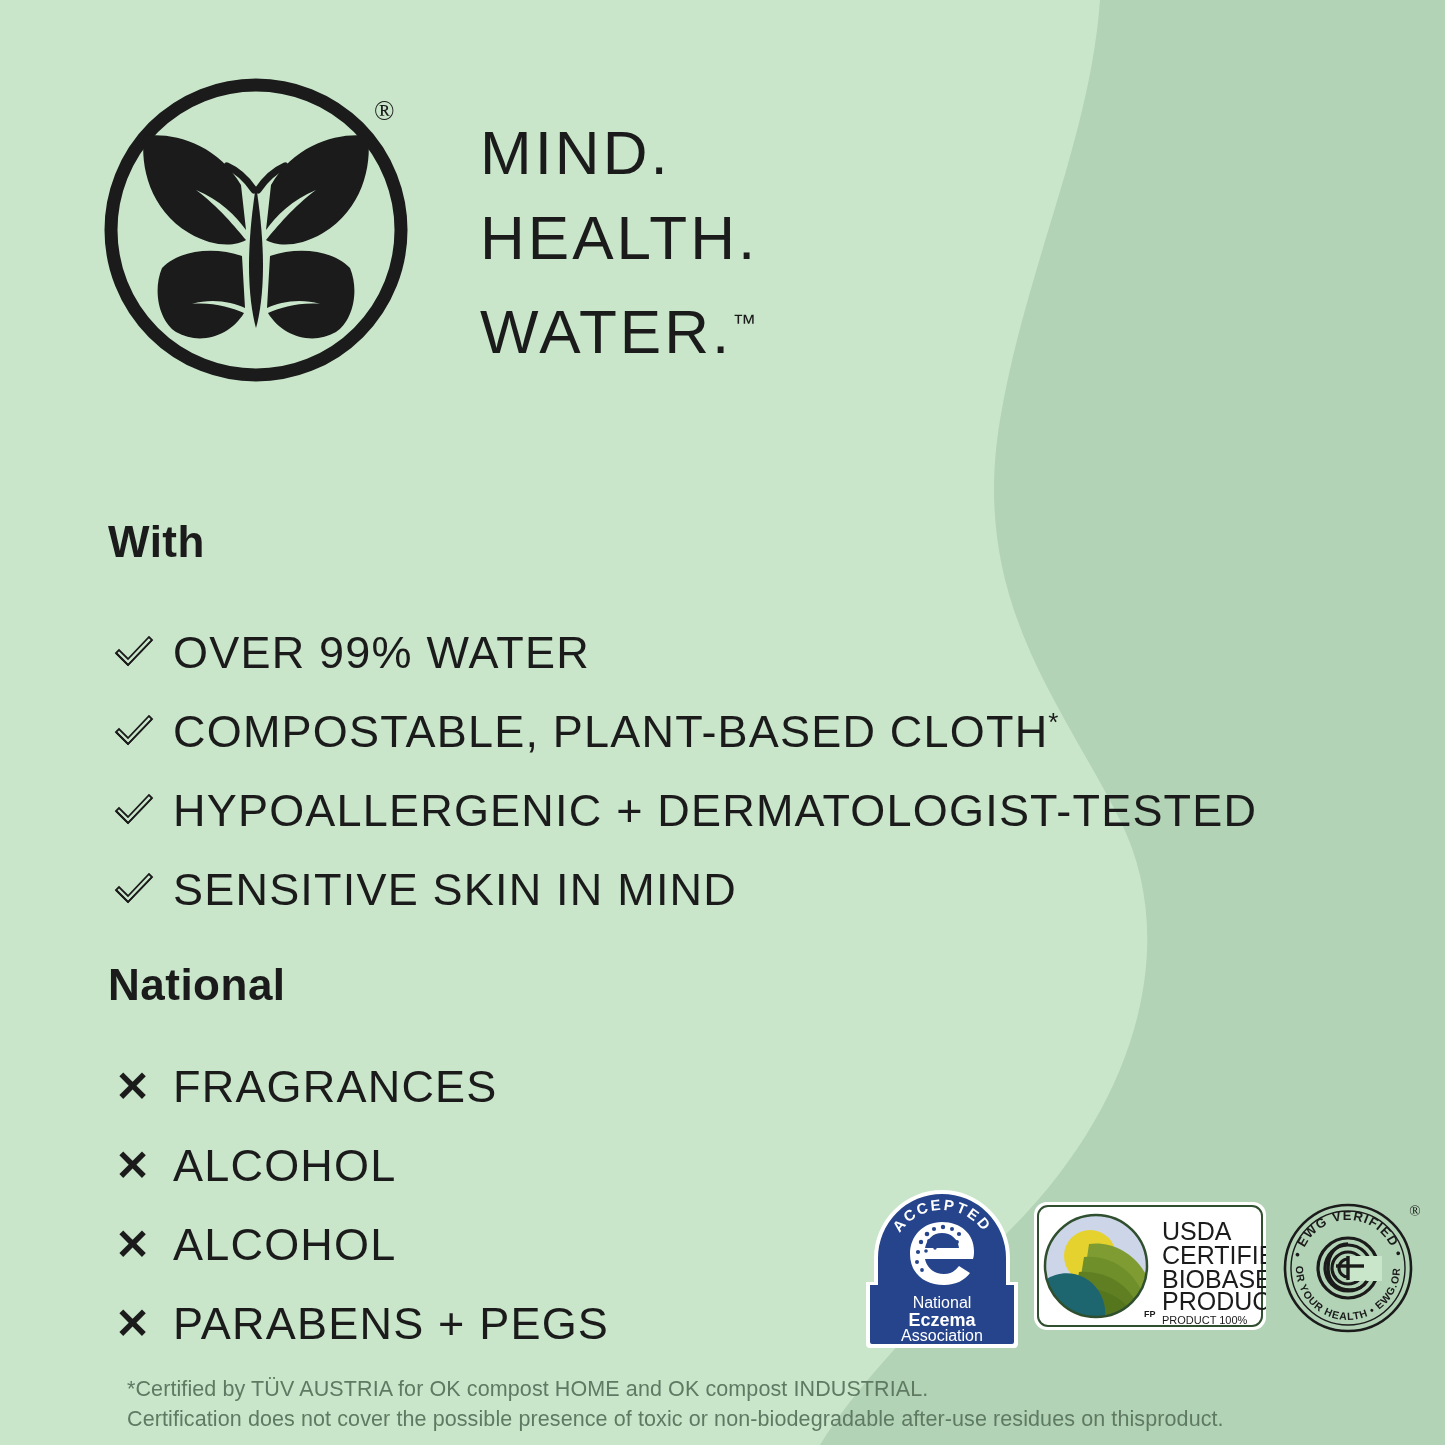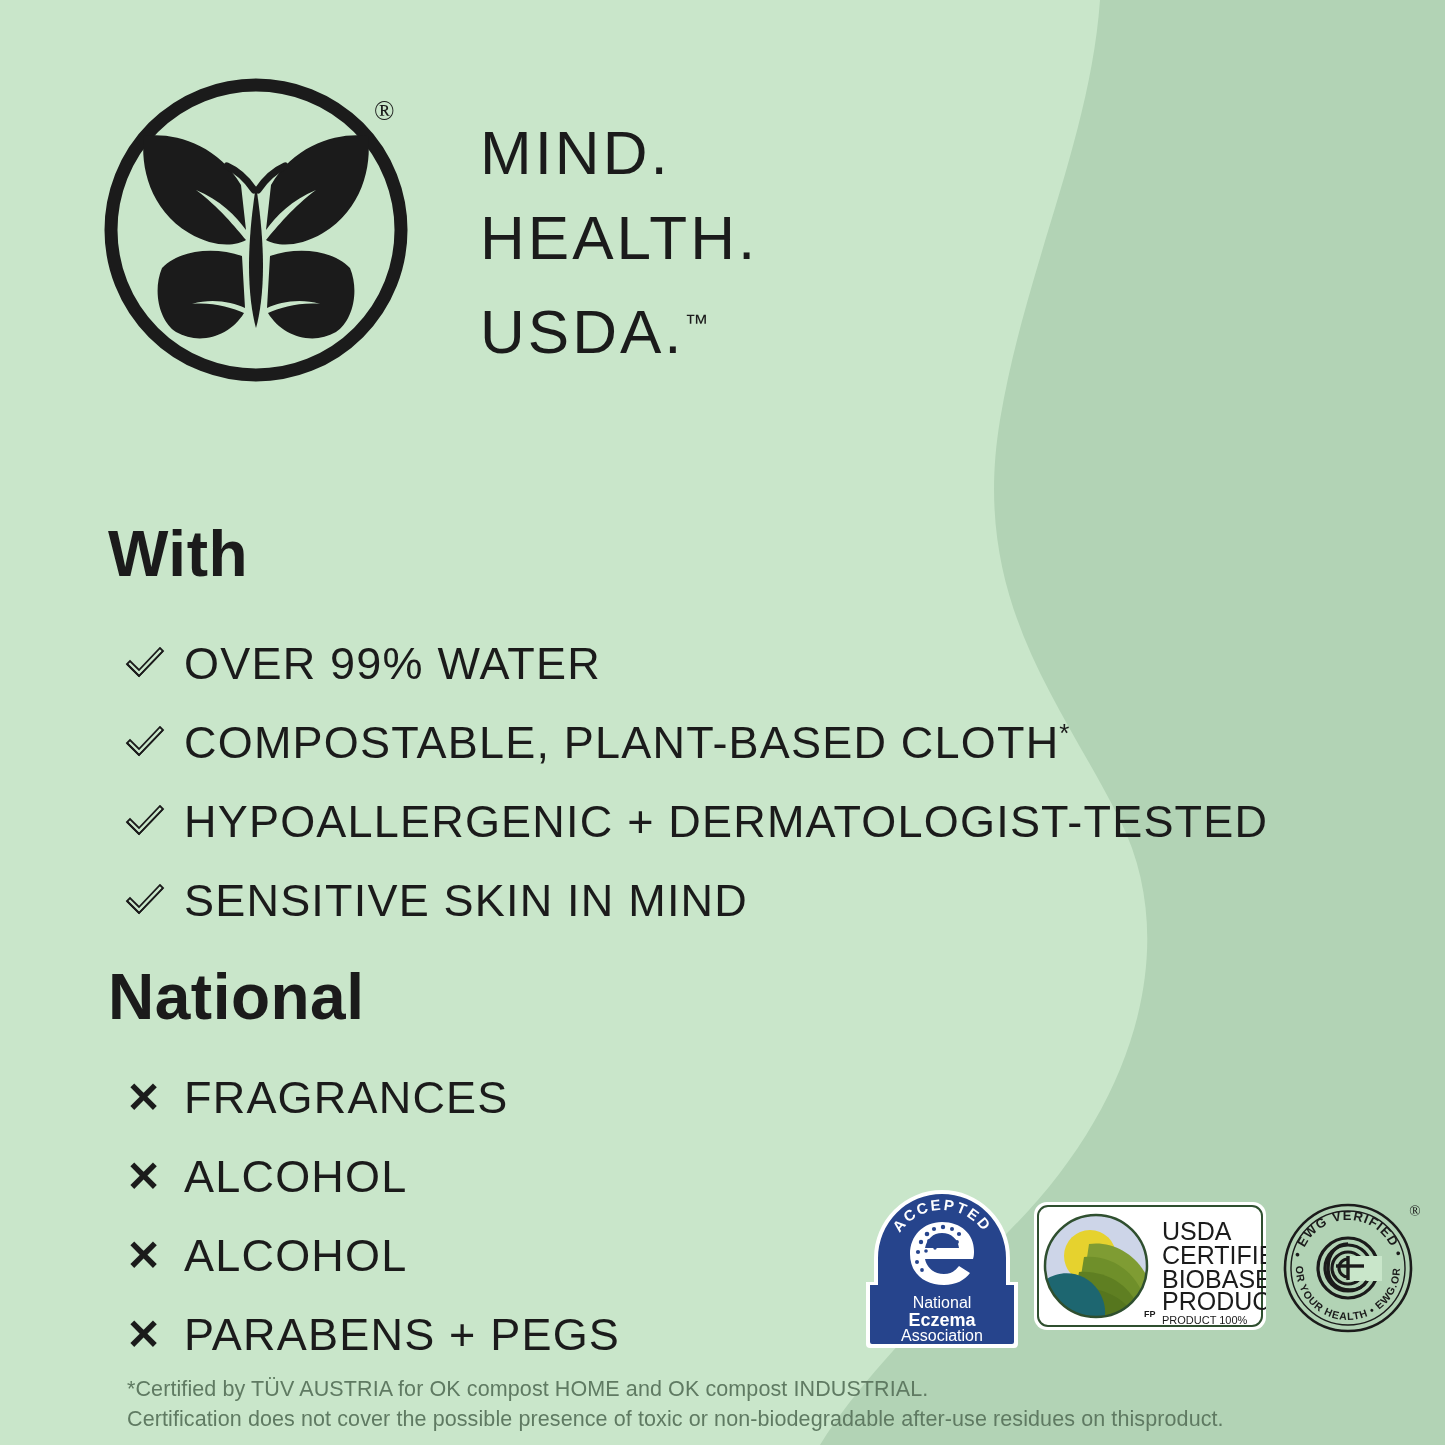--- a/index.html
+++ b/index.html
@@ -68,33 +68,33 @@
     vertical-align: super;
     letter-spacing: 0;
   }
 
   
   .section-heading {
     position: absolute;
     left: 108px;
     font-family: "Liberation Sans Narrow", "Liberation Sans", sans-serif;
     font-weight: bold;
-    font-size: 64px;
+    font-size: 44px;
     color: #1b1b1b;
     letter-spacing: 0.5px;
   }
   #heading-with { top: 517px; }
   #heading-without { top: 960px; }
 
   
   .claim-list {
     position: absolute;
     left: 112px;
     list-style: none;
-    margin: 12px;
+    margin: 1px;
     padding: 0;
     width: 1210px;
   }
   #list-with { top: 612px; }
   #list-without { top: 1046px; }
 
   .claim-item {
     display: flex;
     align-items: center;
     height: 79px;
@@ -190,21 +190,21 @@
       <path d="M158,120 C150,108 140,100 131,96" stroke="#1b1b1b" stroke-width="7" fill="none" stroke-linecap="round"></path>
       <path d="M162,120 C170,108 180,100 189,96" stroke="#1b1b1b" stroke-width="7" fill="none" stroke-linecap="round"></path>
     </svg>
 
     <span class="brand-reg">®</span>
 
     <div class="brand-words">
       <div class="brand-line">MIND.</div>
       <div class="brand-line">HEALTH.</div>
       <div class="brand-line">
-        <span>USDA.</span><span class="tm">™</span>
+        <span>WATER.</span><span class="tm">™</span>
       </div>
     </div>
   </div>
 
   <div class="section-heading" id="heading-with">With</div>
 
   <ul class="claim-list" id="list-with">
 
     <li class="claim-item">
       <span class="claim-icon">

